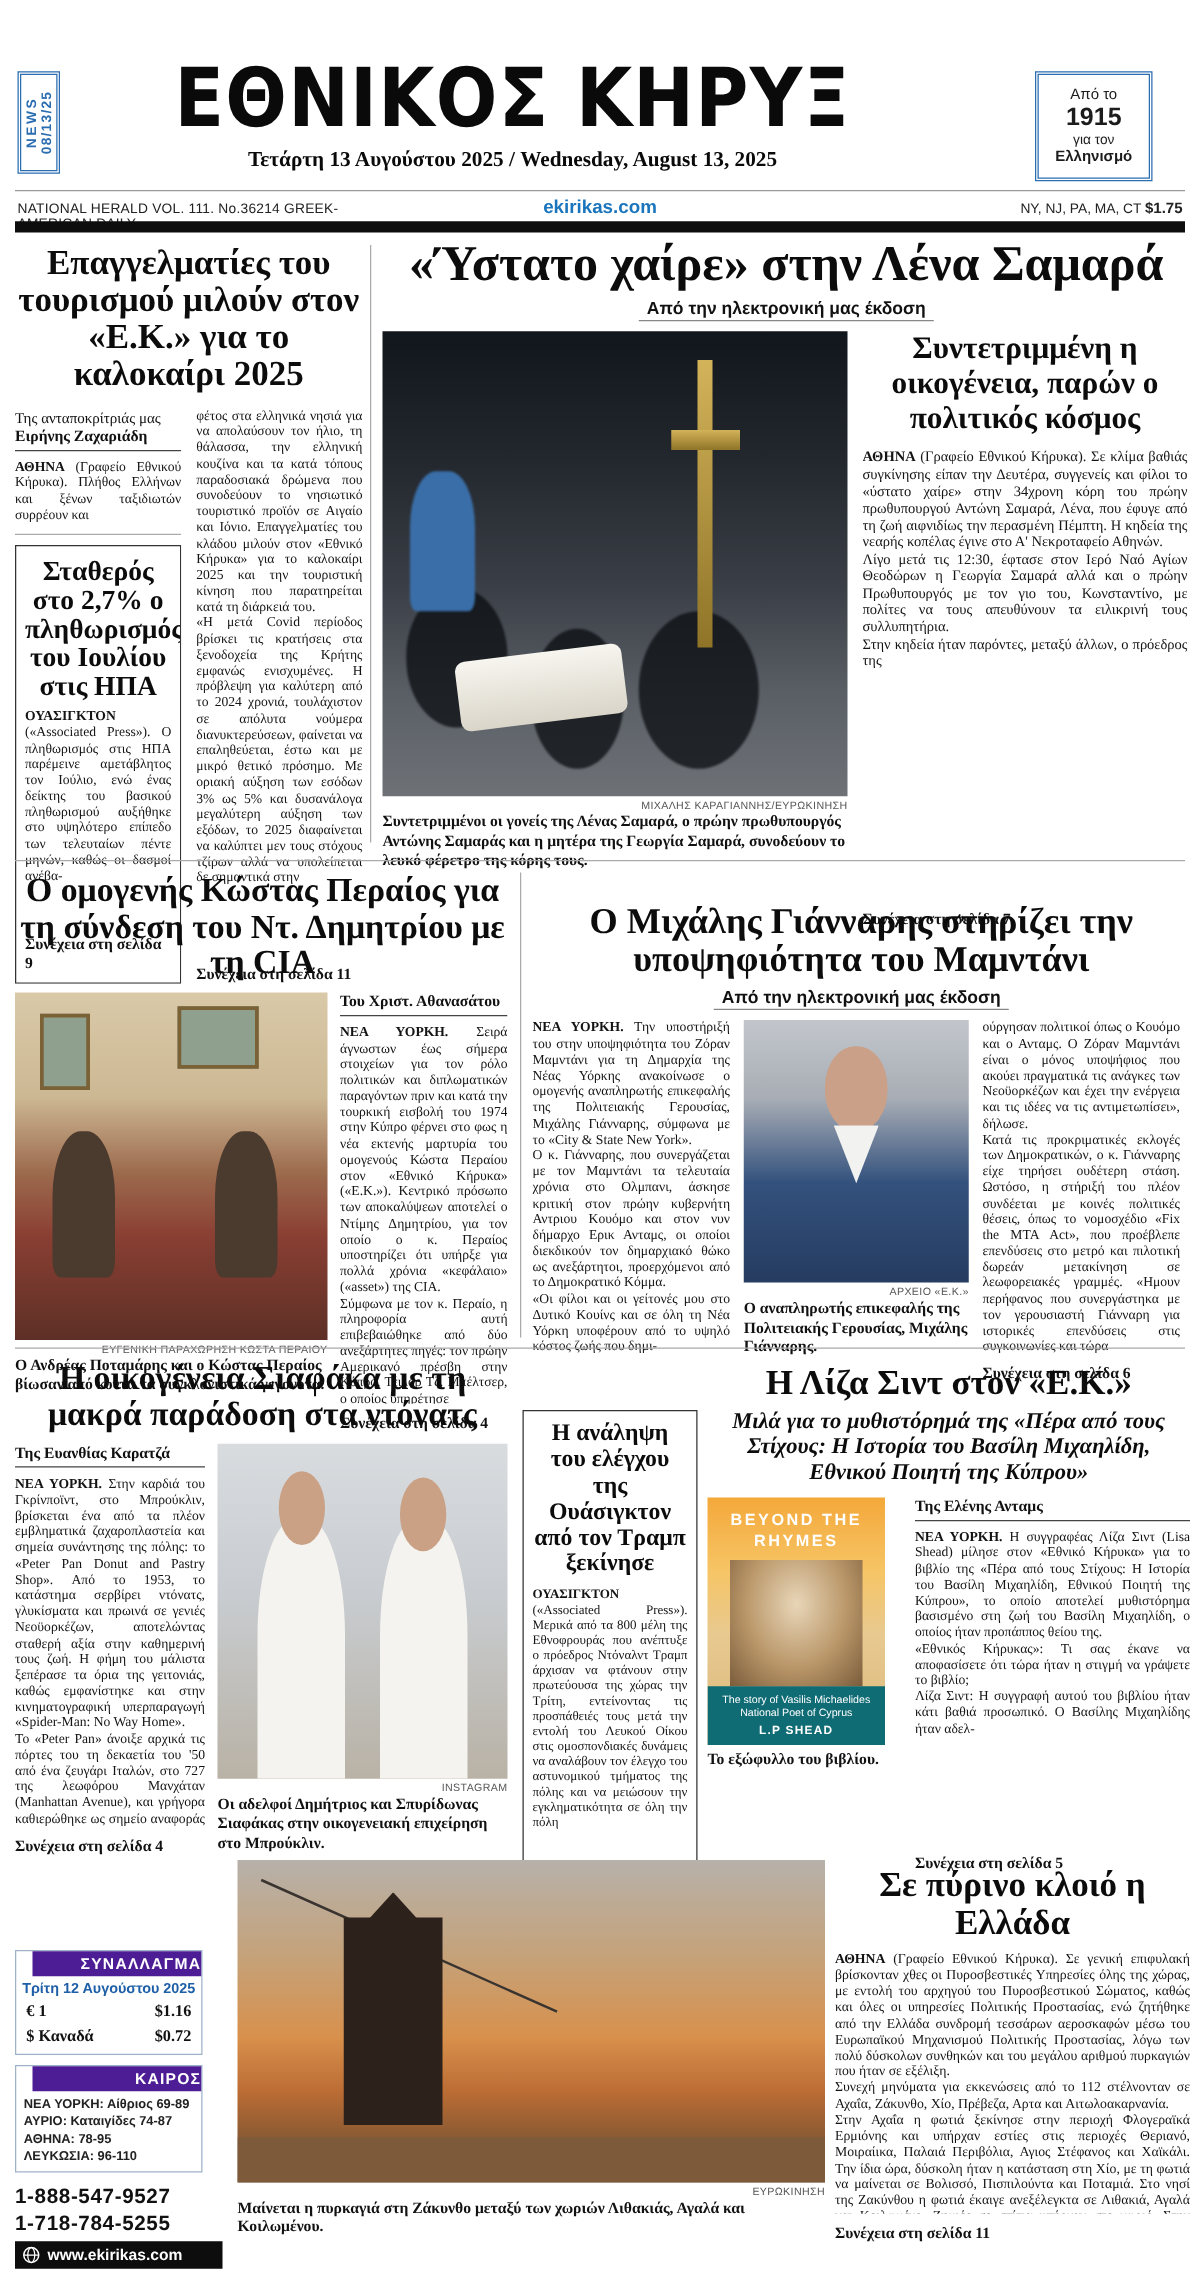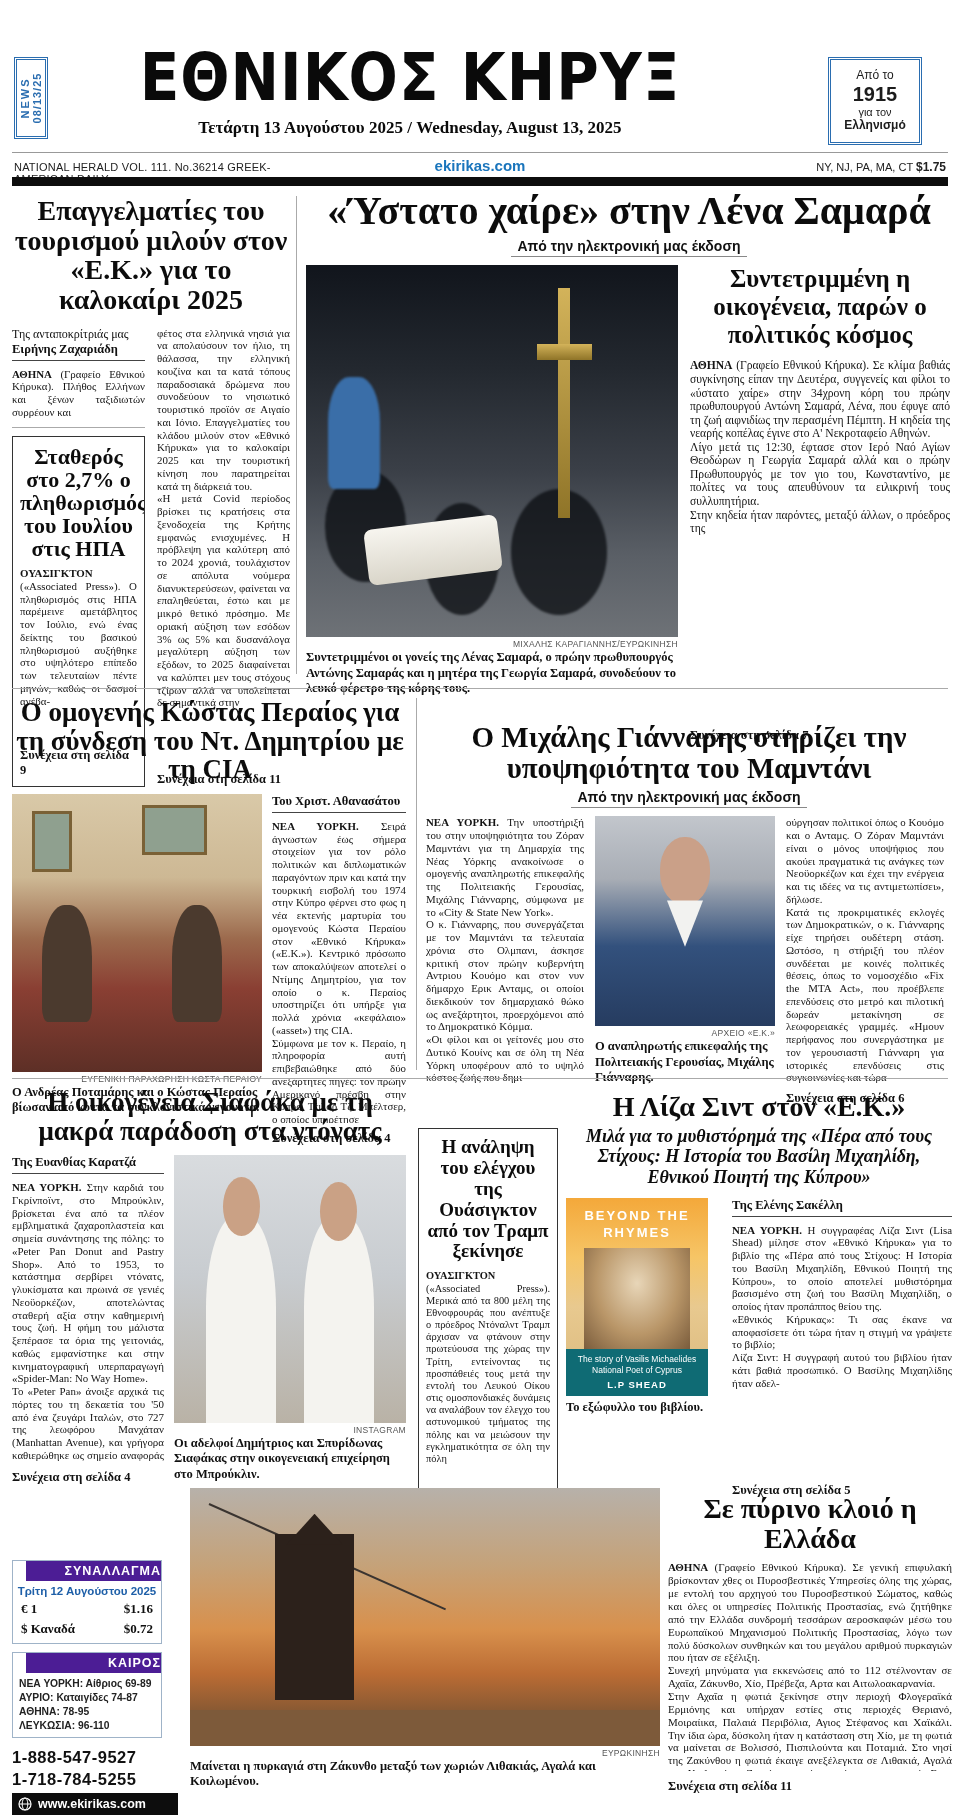--- a/index.html
+++ b/index.html
@@ -308,21 +308,21 @@
           <div class="ct">BEYOND THE RHYMES</div>
           <div class="mid"></div>
           <div class="band">
             <div class="b1"><span>The story of Vasilis Michaelides</span><br><span>National Poet of Cyprus</span></div>
             <div class="b2">L.P SHEAD</div>
           </div>
         </div>
         <div class="cap" style="margin-top:4px;">Το εξώφυλλο του βιβλίου.</div>
       </div>
       <div class="col" style="width:230px; height:300px;">
-        <div class="byline"><b>Της Ελένης Σακέλλη</b></div>
+        <div class="byline"><b>Της Ελένης Ανταμς</b></div>
         <div class="bt-wrap">
           <p class="bt"><strong>ΝΕΑ ΥΟΡΚΗ.</strong> <span>Η συγγραφέας Λίζα Σιντ (Lisa Shead) μίλησε στον «Εθνικό Κήρυκα» για το βιβλίο της «Πέρα από τους Στίχους: Η Ιστορία του Βασίλη Μιχαηλίδη, Εθνικού Ποιητή της Κύπρου», το οποίο αποτελεί μυθιστόρημα βασισμένο στη ζωή του Βασίλη Μιχαηλίδη, ο οποίος ήταν προπάππος θείου της.
 «Εθνικός Κήρυκας»: Τι σας έκανε να αποφασίσετε ότι τώρα ήταν η στιγμή να γράψετε το βιβλίο;
 Λίζα Σιντ: Η συγγραφή αυτού του βιβλίου ήταν κάτι βαθιά προσωπικό. Ο Βασίλης Μιχαηλίδης ήταν αδελ-</span></p>
         </div>
         <div class="cont">Συνέχεια στη σελίδα 5</div>
       </div>
     </div>
   </div>
 

